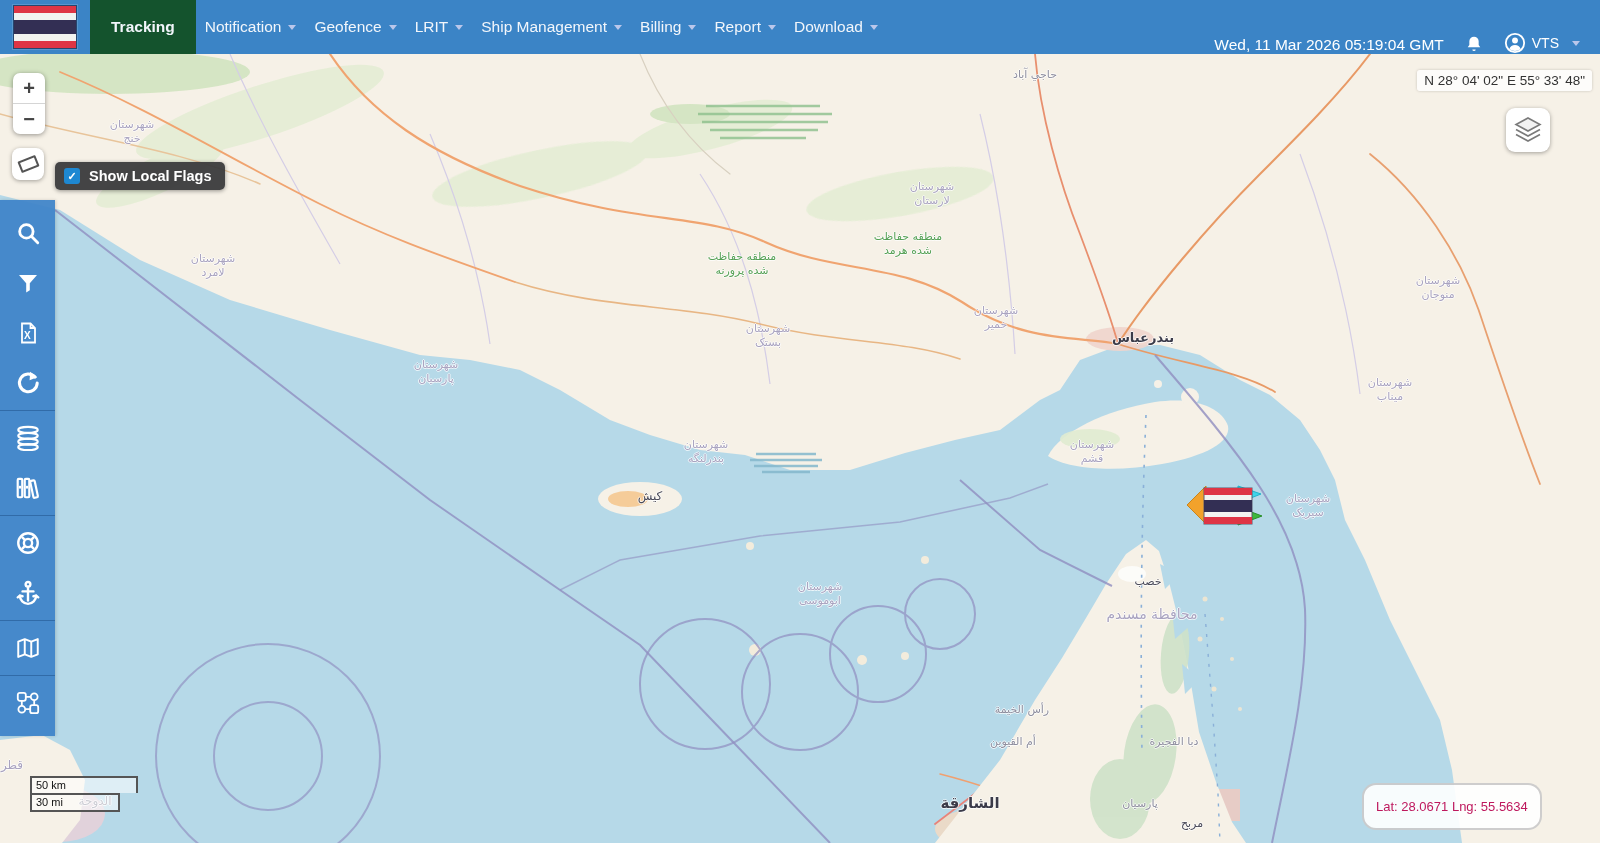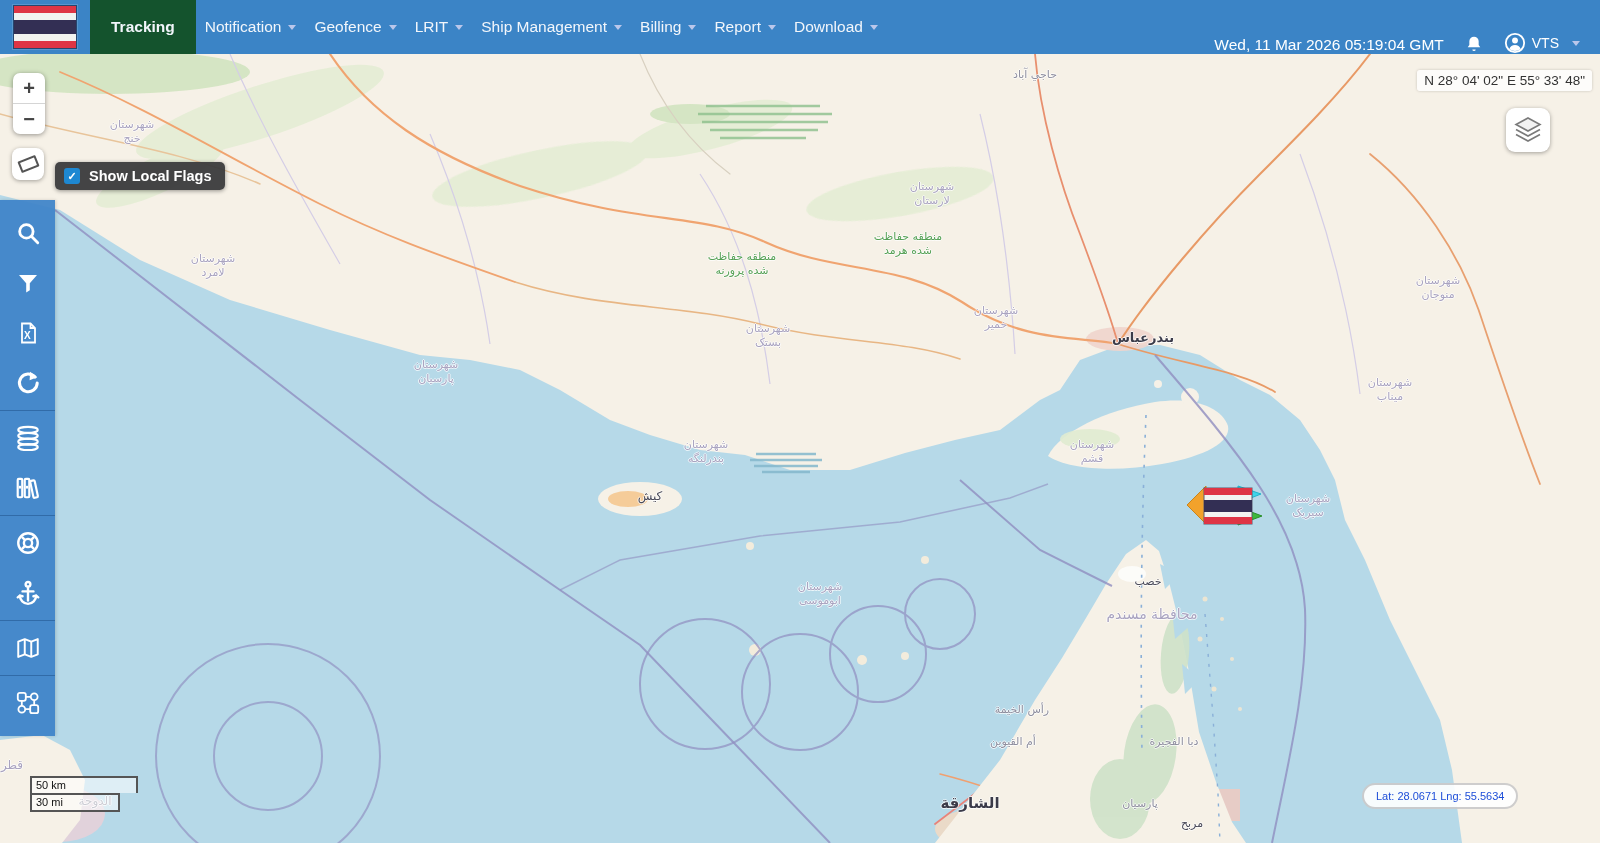--- a/index.html
+++ b/index.html
@@ -43,21 +43,21 @@
   .tool-group + .tool-group{border-top:1px solid rgba(10,50,100,.35);}
   .toolbtn{height:50px;display:flex;align-items:center;justify-content:center;cursor:pointer;}
   .toolbtn svg{display:block;}
 
   
   #coordbox{position:absolute;top:16px;right:8px;background:rgba(255,255,255,.78);border-radius:3px;padding:3px 7px;font-size:13.5px;color:#333;box-shadow:0 0 3px rgba(0,0,0,.2);}
   
   #layersbtn{position:absolute;top:54px;right:50px;width:44px;height:44px;background:#fff;border-radius:9px;box-shadow:0 1px 4px rgba(0,0,0,.35);display:flex;align-items:center;justify-content:center;cursor:pointer;}
 
   
-  #latlng{position:absolute;top:729px;left:1362px;background:rgba(255,255,255,.9);border:2px solid rgba(60,60,60,.25);border-radius:14px;padding:5px 12px;font-size:11px;color:#1d4ed8;}
+  #latlng{position:absolute;top:729px;left:1362px;background:rgba(255,255,255,.9);border:2px solid rgba(60,60,60,.25);border-radius:14px;padding:14px 12px;font-size:13px;color:#be185d;}
 
   
   #scalectl{position:absolute;left:14px;top:722px;font-size:11px;color:#111;padding-left:16px;}
   #scalectl .line{background:rgba(255,255,255,.55);border:2px solid #555;padding:1px 4px;line-height:13px;white-space:nowrap;}
   #scalectl .line.km{width:96px;border-bottom:none;}
   #scalectl .line.mi{width:78px;}
 
   
   #vessel{position:absolute;left:1186px;top:429px;width:76px;height:44px;cursor:pointer;}
 </style>

